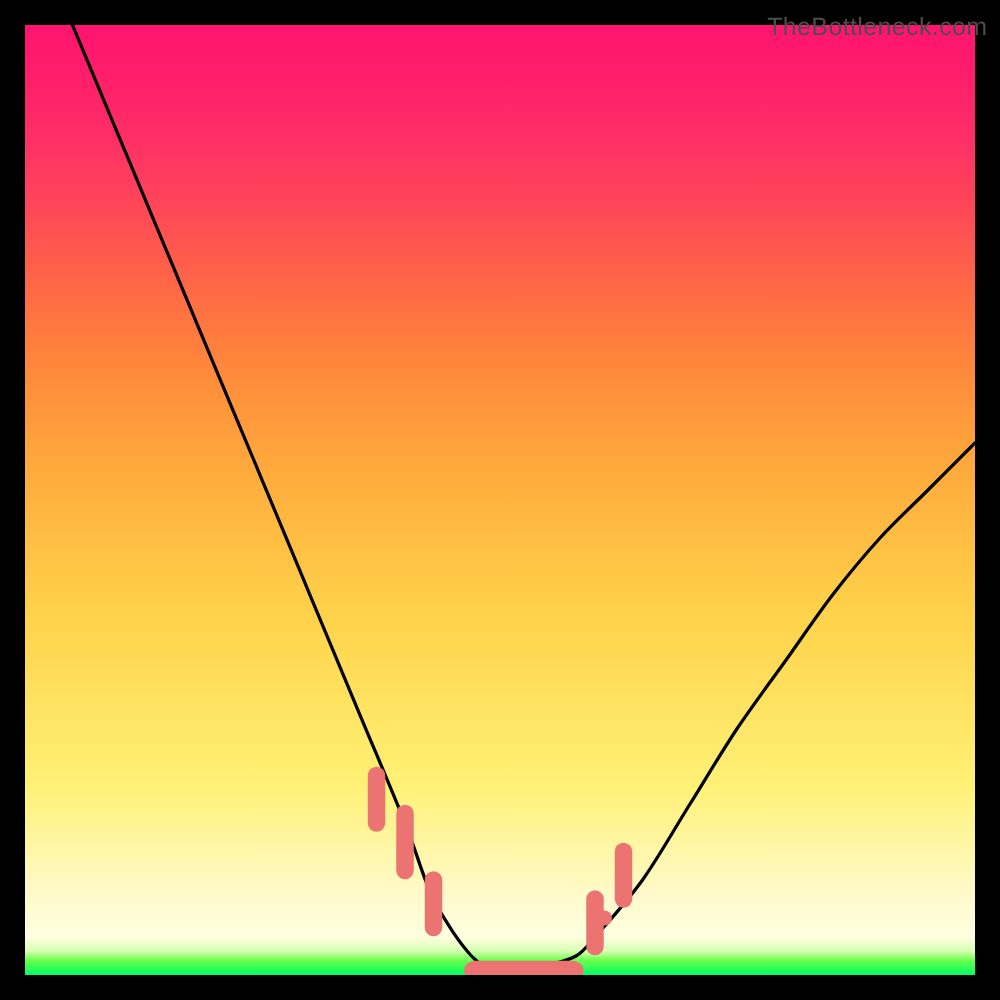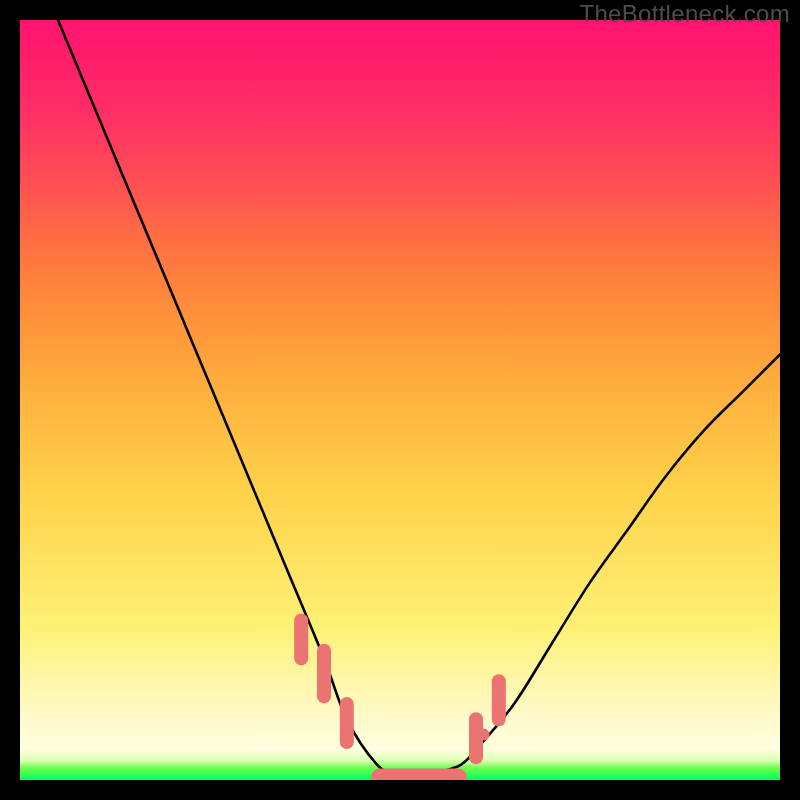--- a/index.html
+++ b/index.html
@@ -41,24 +41,24 @@
       #ff8b3a 63%,
       #ff6a44 72%,
       #ff4a56 80%,
       #ff2f66 88%,
       #ff1f6a 94%,
       #ff1470 100%
     );
   }
   .watermark {
     position: absolute;
-    top: 0;
+    top: 11px;
     right: 10px;
     color: #4d4d4d;
-    font-size: 24px;
+    font-size: 20px;
     font-weight: 500;
     letter-spacing: 0.3px;
     font-family: Arial, Helvetica, sans-serif;
     user-select: none;
   }
   svg.curve {
     position: absolute;
     inset: 0;
     width: 760px;
     height: 760px;

